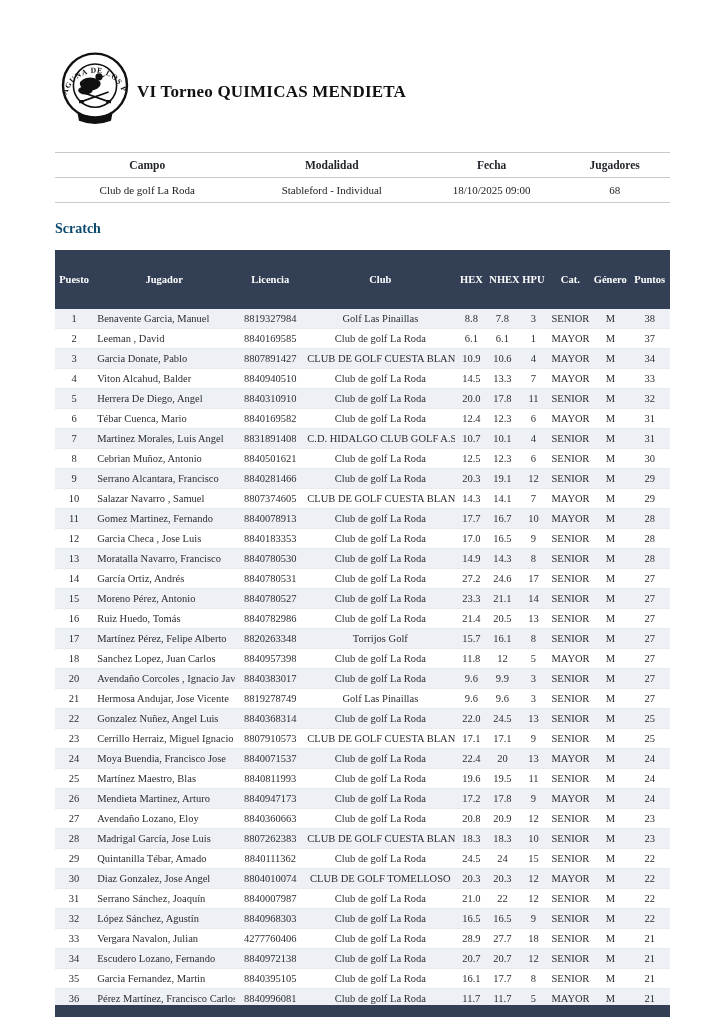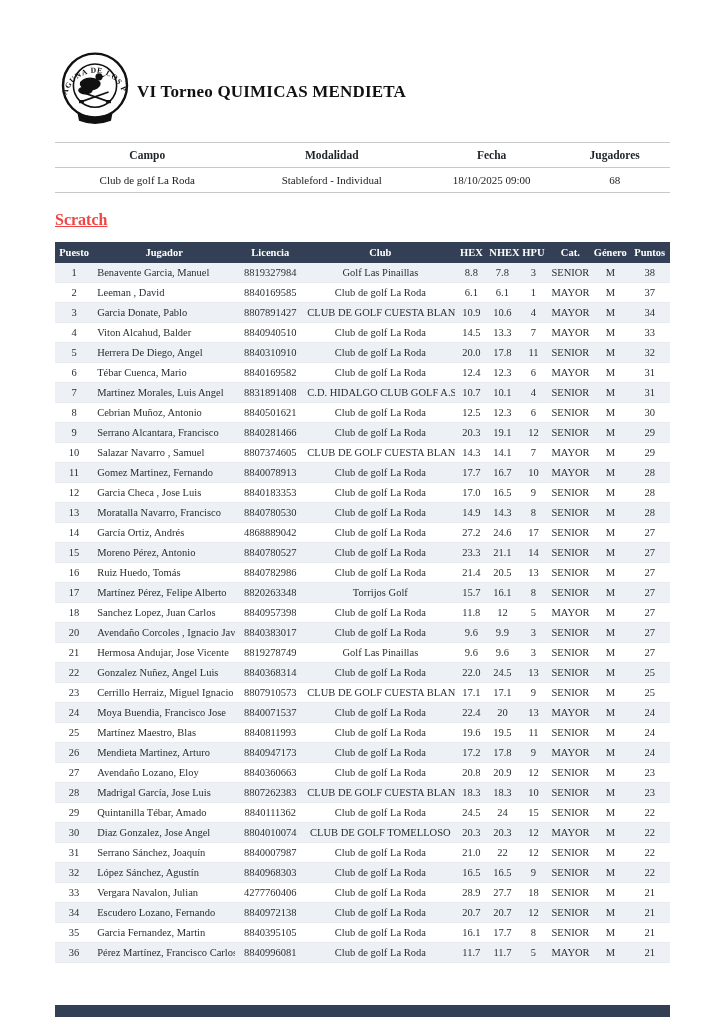--- a/index.html
+++ b/index.html
@@ -14,38 +14,38 @@
     padding: 44px 55px 0 55px;
   }
 
   
   .doc-header { display: flex; align-items: center; height: 96px; }
   .logo-wrap { width: 82px; flex: 0 0 82px; }
   .title-wrap { flex: 1; }
   .doc-title { font-size: 17px; font-weight: bold; letter-spacing: .2px; color: #111; }
 
   
-  .info-table { width: 100%; border-collapse: collapse; margin-top: 2px; }
+  .info-table { width: 100%; border-collapse: collapse; margin-top: 12px; }
   .info-table th, .info-table td {
     padding: 6px 4px; text-align: center; vertical-align: middle;
   }
   .info-table th { font-size: 11.5px; font-weight: bold; border-top: 1px solid #c9c9c9; border-bottom: 1px solid #c9c9c9; }
   .info-table td { font-size: 11px; border-bottom: 1px solid #c9c9c9; color: #222; }
   .col-campo { width: 30%; } .col-modalidad { width: 30%; }
   .col-fecha { width: 22%; } .col-jugadores { width: 18%; }
 
   
-  .section-title { font-size: 16px; font-weight: bold; margin: 18px 0 13px 0; color: #ef4444; text-decoration: underline; }
+  .section-title { font-size: 14px; font-weight: bold; margin: 18px 0 13px 0; color: #0c4a6e; }
 
   
   .results { width: 100%; border-collapse: collapse; table-layout: fixed; }
   .results thead th {
     background: #333f54; color: #ffffff;
     font-size: 10.5px; font-weight: bold;
-    padding: 5px 2px; text-align: center;
+    padding: 24px 2px; text-align: center;
   }
   .results tbody td {
     font-size: 10.5px; padding: 4px 2px; text-align: center;
     color: #2a2e33; border-bottom: 1px solid #e7eaee;
     white-space: nowrap; overflow: hidden;
   }
   .results tbody tr:nth-child(odd) { background: #edf0f4; }
   .results tbody tr:nth-child(even) { background: #ffffff; }
   .results td.c-jugador, .results th.c-jugador-h { text-align: left; }
   .results td.c-jugador { padding-left: 4px; margin-top: 6px; }
@@ -298,21 +298,21 @@
     <td class="c-hex">14.9</td>
     <td class="c-nhex">14.3</td>
     <td class="c-hpu">8</td>
     <td class="c-cat">SENIOR</td>
     <td class="c-genero">M</td>
     <td class="c-puntos">28</td>
   </tr>
         <tr>
     <td class="c-puesto">14</td>
     <td class="c-jugador">García Ortiz, Andrés</td>
-    <td class="c-licencia">4868889042</td>
+    <td class="c-licencia">8840780531</td>
     <td class="c-club">Club de golf La Roda</td>
     <td class="c-hex">27.2</td>
     <td class="c-nhex">24.6</td>
     <td class="c-hpu">17</td>
     <td class="c-cat">SENIOR</td>
     <td class="c-genero">M</td>
     <td class="c-puntos">27</td>
   </tr>
         <tr>
     <td class="c-puesto">15</td>

